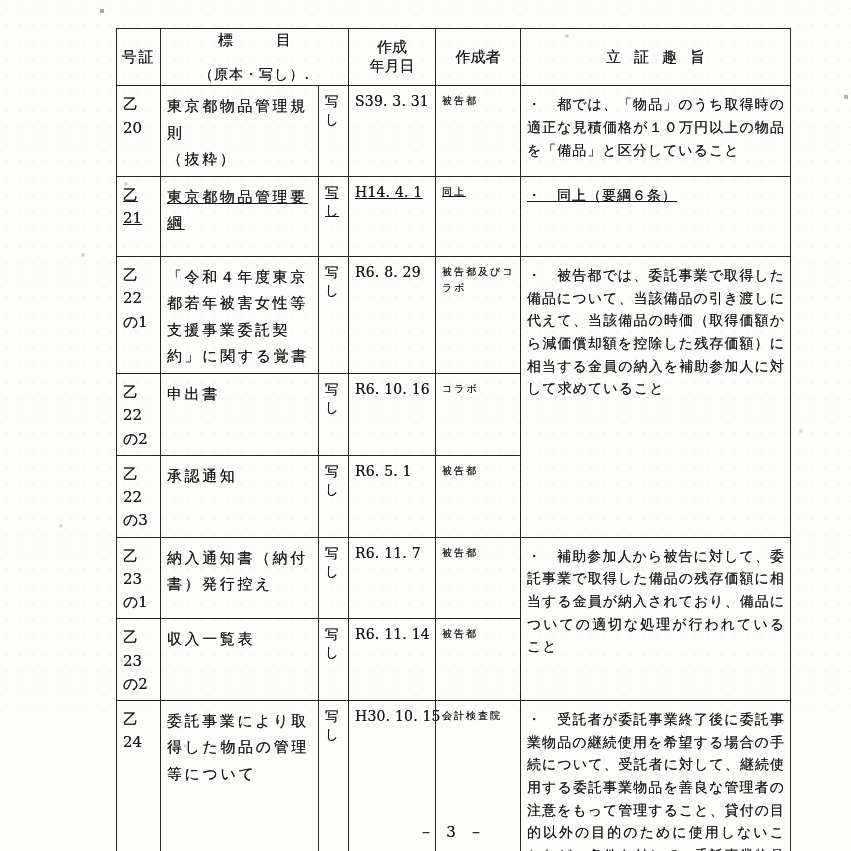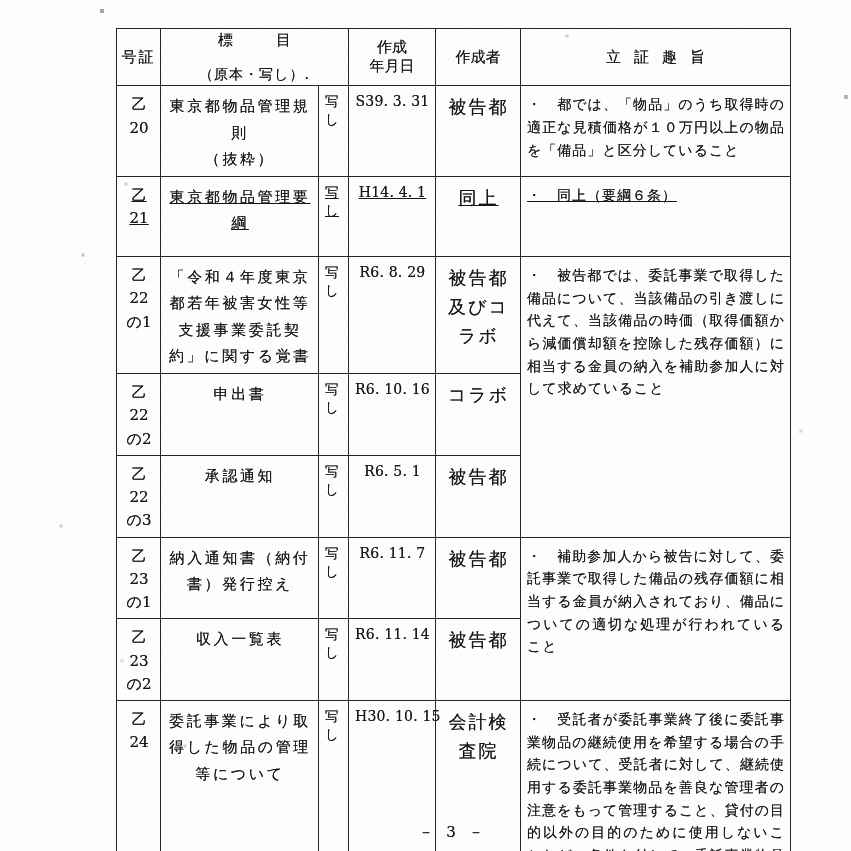--- a/index.html
+++ b/index.html
@@ -34,21 +34,20 @@
   .evidence-table col.c-date    { width: 87px; }
   .evidence-table col.c-author  { width: 85px; }
   .evidence-table col.c-purpose { width: 270px; }
 
   .evidence-table th, .evidence-table td {
     border: 1.6px solid #262522;
     vertical-align: top;
     font-weight: normal;
     text-shadow: 0 0 0.6px rgba(25,25,25,0.75);
     box-sizing: border-box;
-    text-align: center;
   }
 
   
   .evidence-table thead th {
     height: 47px;
     vertical-align: middle;
     text-align: center;
     font-size: 15px;
     line-height: 1.25;
     padding: 2px 1px;
@@ -82,21 +81,21 @@
     padding: 8px 1px 0 2px;
     text-align: left;
   }
   td.date {
     font-size: 14px;
     letter-spacing: 0.2px;
     white-space: nowrap;
     padding-left: 6px;
   }
   td.author {
-    font-size: 18px;
+    font-size: 10px;
     letter-spacing: 2px;
     line-height: 1.6;
     padding-left: 7px;
   }
   td.purpose {
     font-size: 14px;
     letter-spacing: 1px;
     line-height: 1.62;
     padding: 8px 7px 4px 8px;
     text-align: justify;

